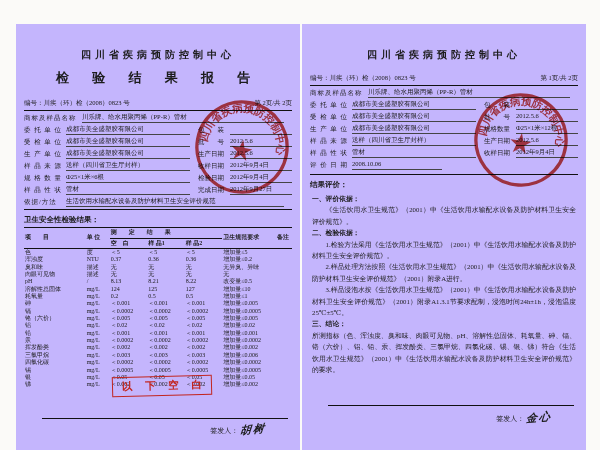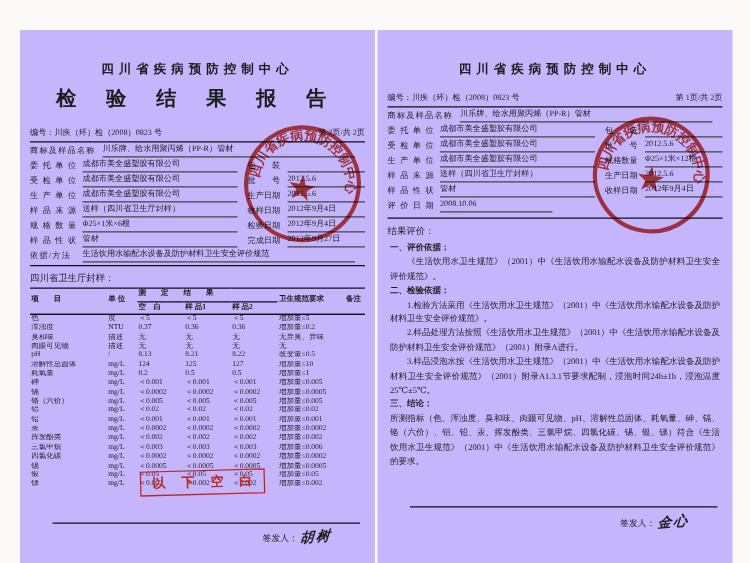--- a/index.html
+++ b/index.html
@@ -1,33 +1,33 @@
 <!DOCTYPE html>
 <html><head>
 <meta charset="utf-8">
 <style>
   html,body{margin:0;padding:0;width:600px;height:450px;overflow:hidden;
     background:#fbfaf8;font-family:"Liberation Serif","DejaVu Serif",serif;color:#1c1c1c;}
   .page{position:absolute;top:24px;width:284px;height:430px;background:#c4b5fd;}
   #left-page{left:16px;} #right-page{left:302px;}
 
   .org-title{margin-top:24px;text-align:center;font-weight:bold;font-size:10px;letter-spacing:4px;}
-  .doc-title{margin-top:7px;text-align:center;font-weight:bold;font-size:16px;letter-spacing:10px;}
+  .doc-title{margin-top:7px;text-align:center;font-weight:bold;font-size:13px;letter-spacing:10px;}
   .meta{display:flex;justify-content:space-between;font-size:6.5px;margin:12px 8px 0 8px;}
   .rule{border-top:1.2px solid #222;margin:2px 8px 0 8px;}
   .rule.thick{border-top:1.6px solid #111;}
 
   .frow{display:flex;align-items:flex-end;font-size:6.5px;line-height:11.5px;margin:0 8px;height:12px;}
   .flabel{width:42px;flex:none;letter-spacing:1px;}
   .flabel.wide{width:58px;}
   .fval{flex:1;border-bottom:0.7px solid #444;margin-right:8px;min-height:8px;white-space:nowrap;overflow:hidden;}
   .flabel2{width:32px;flex:none;}
   .fval2{width:62px;flex:none;border-bottom:0.7px solid #444;min-height:8px;white-space:nowrap;}
 
-  .section-title{font-weight:normal;font-size:7.5px;margin:5px 8px 2px 8px;}
+  .section-title{font-weight:bold;font-size:7.5px;margin:5px 8px 2px 8px;}
 
   table.results{width:268px;margin:2px 8px;border-collapse:collapse;font-size:6px;table-layout:fixed;
     border-top:1.3px solid #111;}
   table.results th{font-weight:bold;padding:1px 1px;text-align:left;line-height:7.5px;}
   table.results thead{border-bottom:1px solid #111;}
   th.grp{text-align:center;border-bottom:0.8px solid #111;letter-spacing:3px;}
   table.results td{padding:0 1px;line-height:7.35px;white-space:nowrap;overflow:hidden;}
 
   .paras{margin:3px 10px 0 10px;font-size:6.8px;line-height:11.4px;text-align:justify;}
   .para{margin:0;} .para.ind{text-indent:2em;} .para.b{font-weight:bold;}
@@ -100,21 +100,21 @@
         <span class="fval2">2012年9月27日</span>
       </div>
     </div>
 
   <div class="frow">
     <span class="flabel">依据/方法</span>
     <span class="fval">生活饮用水输配水设备及防护材料卫生安全评价规范</span>
   </div>
   <div class="rule thick"></div>
 
-  <div class="section-title">四川省卫生厅封样：</div>
+  <div class="section-title">卫生安全性检验结果：</div>
 
   <table class="results">
     <colgroup>
       <col style="width:23%">
         <col style="width:9%">
         <col style="width:14%">
       <col style="width:14%">
         <col style="width:14%">
         <col style="width:20%">
         <col style="width:6%">

